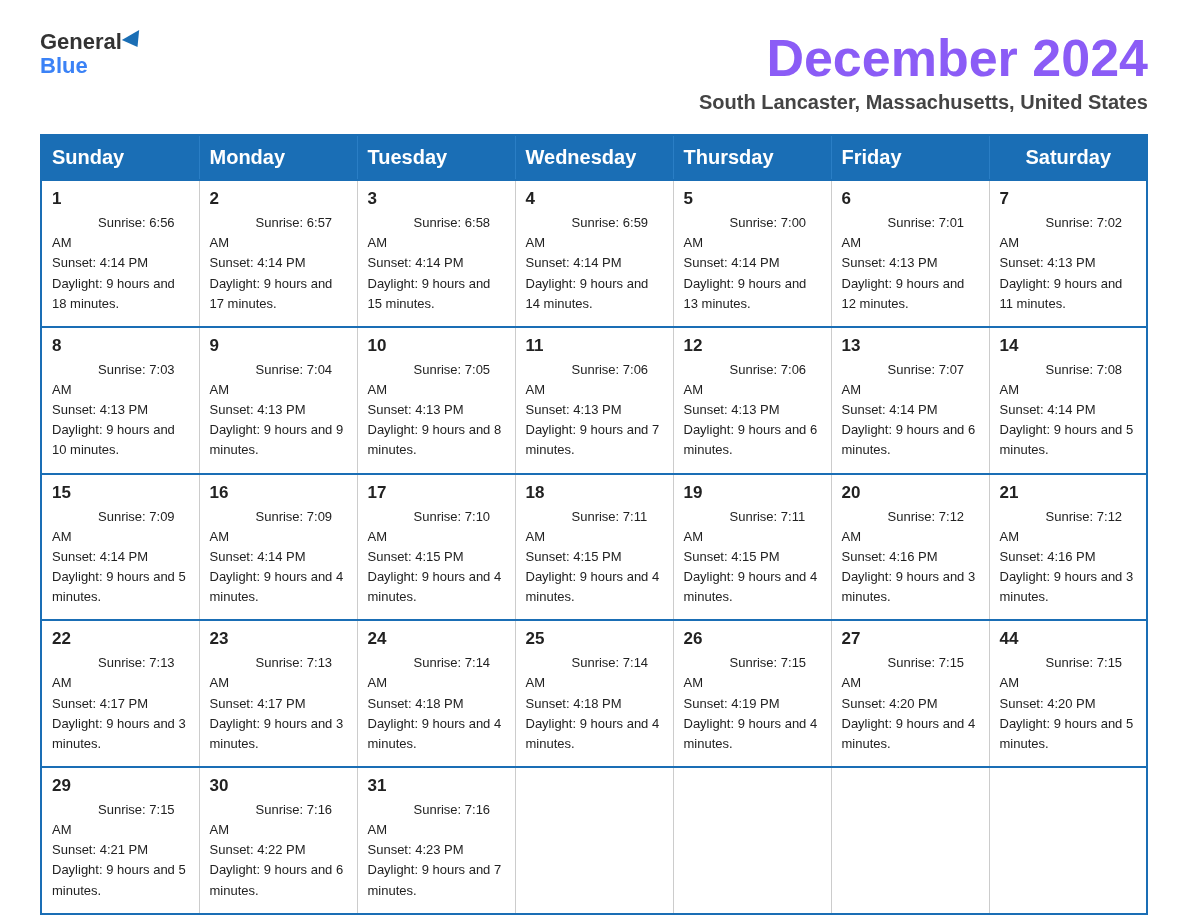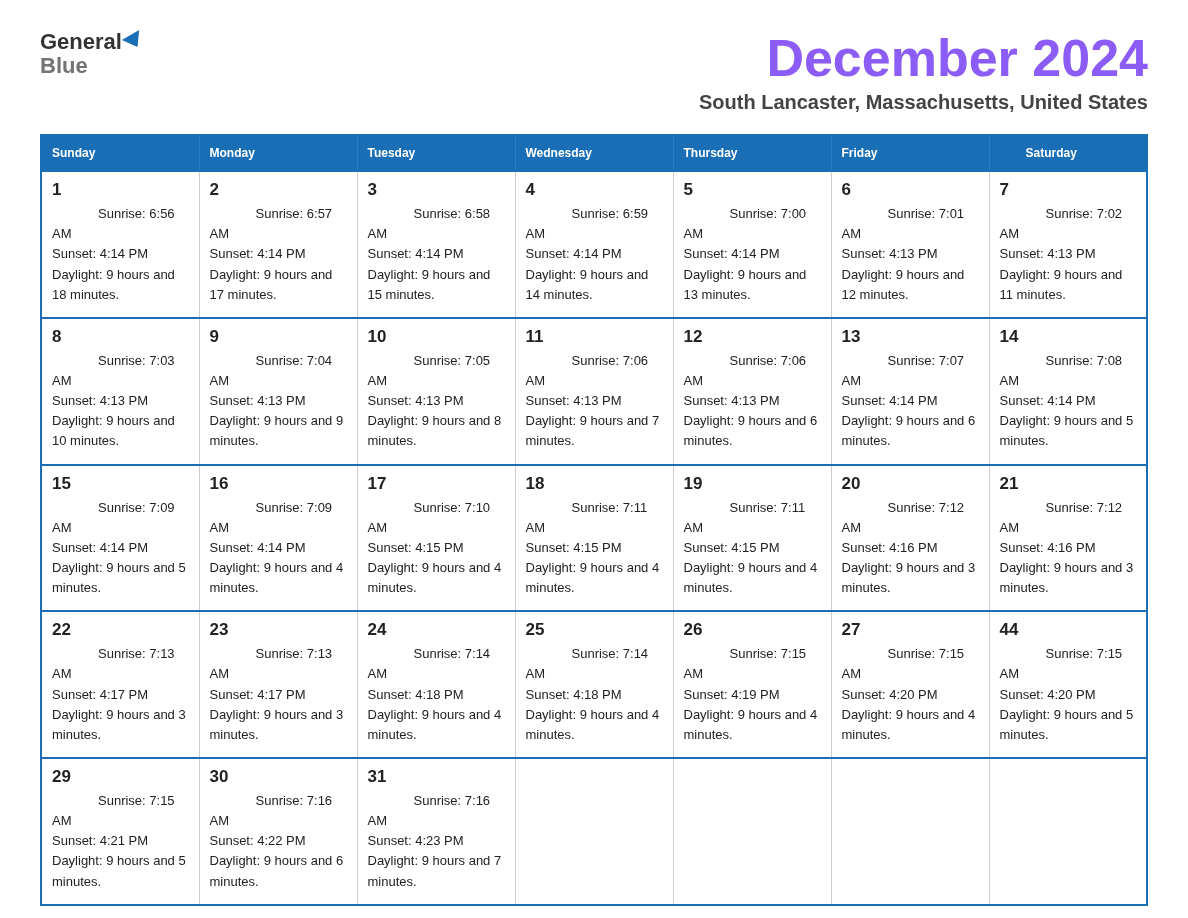--- a/index.html
+++ b/index.html
@@ -17,21 +17,21 @@
       margin-bottom: 20px;
     }
     .logo {
       display: flex;
       flex-direction: column;
       font-size: 22px;
       font-weight: bold;
       line-height: 1.1;
     }
     .logo-general { color: #333; }
-    .logo-blue { color: #737373; }
+    .logo-blue { color: #3b82f6; }
     .logo-triangle {
       display: inline-block;
       width: 0;
       height: 0;
       border-left: 10px solid transparent;
       border-right: 10px solid transparent;
       border-top: 14px solid #1a6eb5;
       margin-left: 2px;
       vertical-align: middle;
       transform: rotate(-30deg);
@@ -53,21 +53,21 @@
       font-weight: bold;
     }
     table {
       width: 100%;
       border-collapse: collapse;
       border: 2px solid #1a6eb5;
     }
     thead tr th {
       background-color: #1a6eb5;
       color: #fff;
-      font-size: 12px;
+      font-size: 20px;
       font-weight: bold;
       padding: 10px 10px;
       text-align: left;
       border-right: 1px solid #2a7ec5;
     }
     thead tr th:last-child { border-right: none; padding-left: 36px; }
     tbody tr {
       border-top: 2px solid #1a6eb5;
     }
     tbody tr td {

